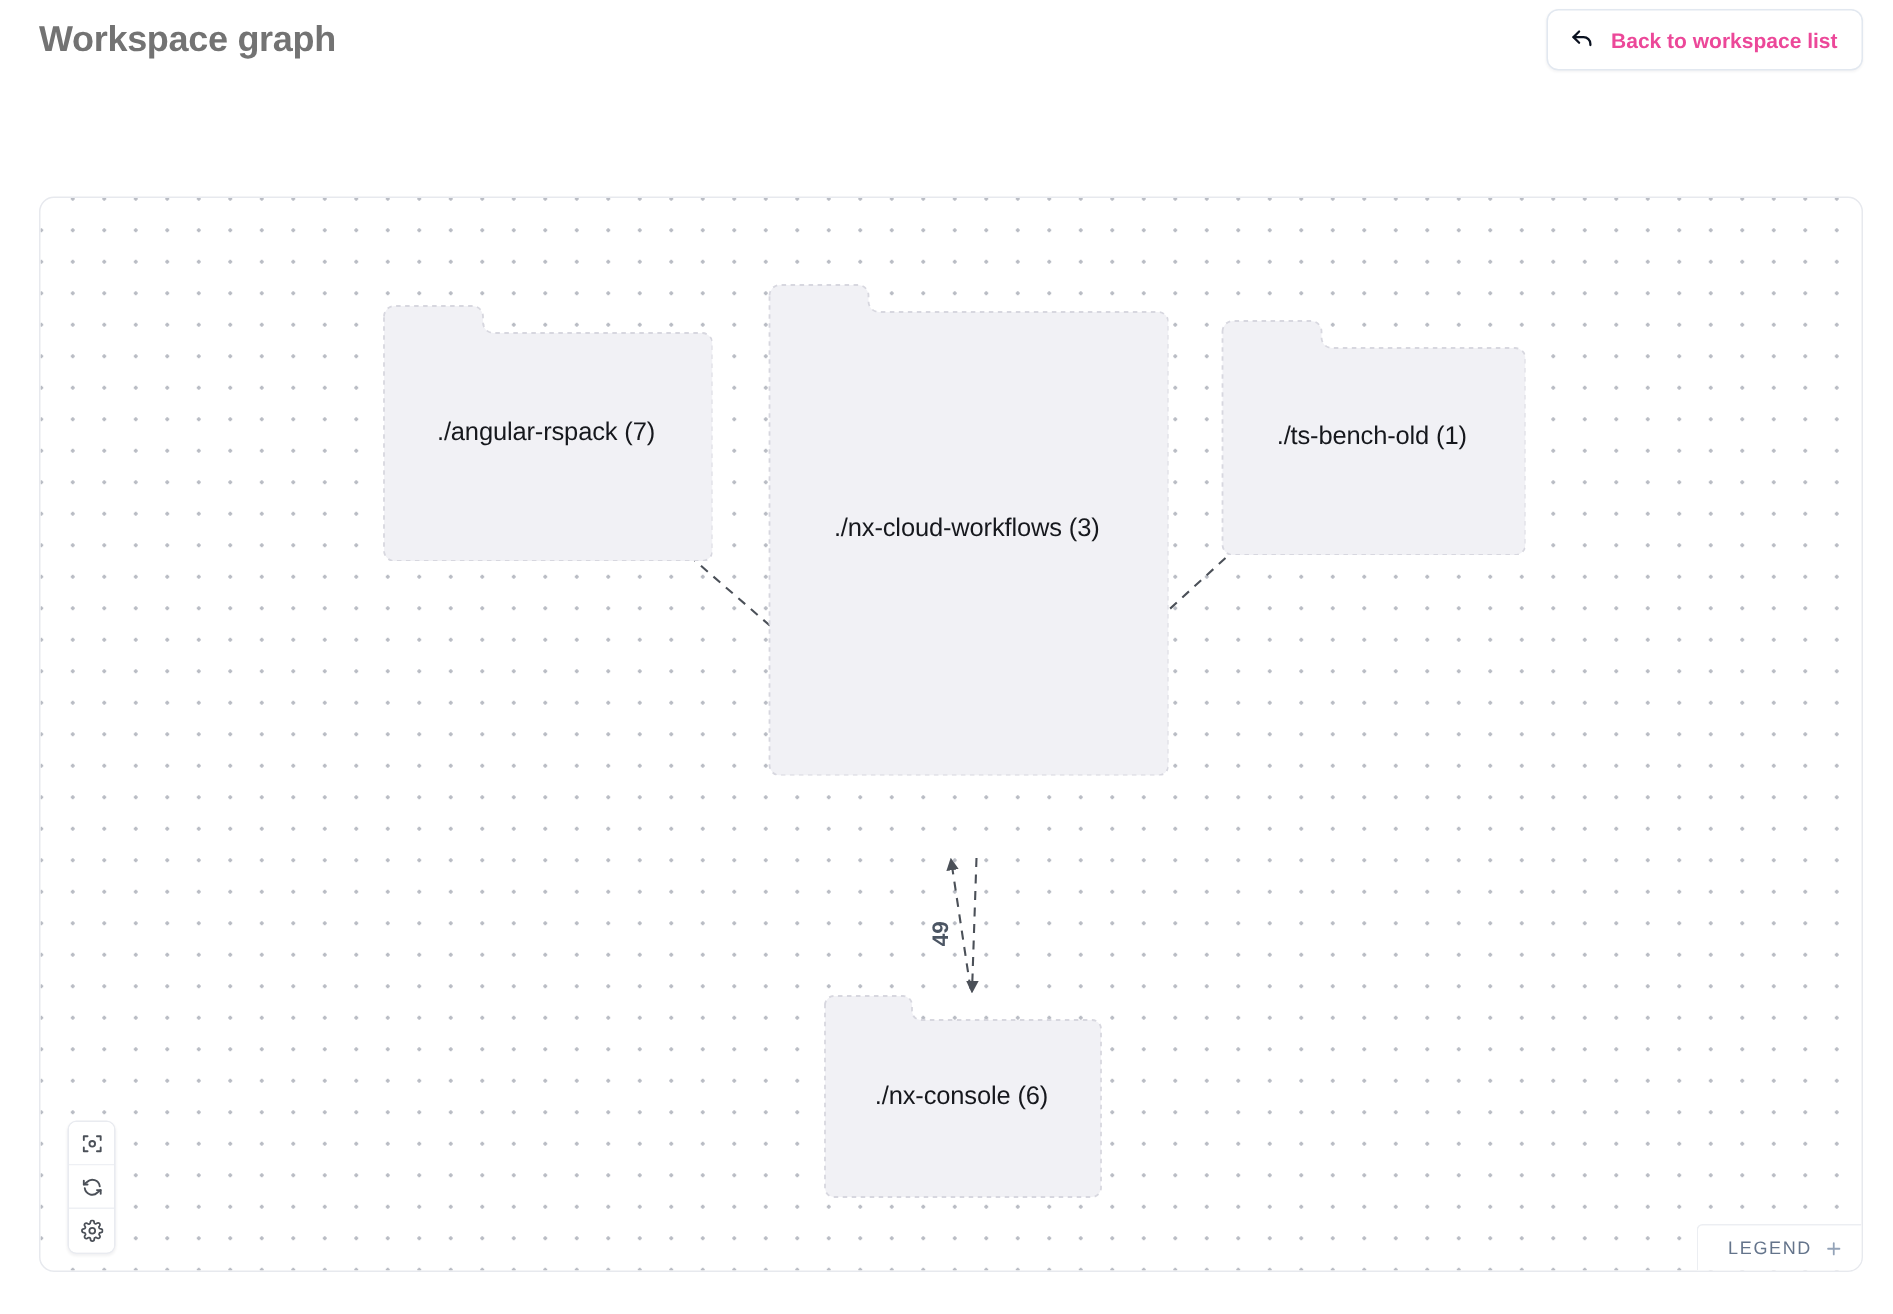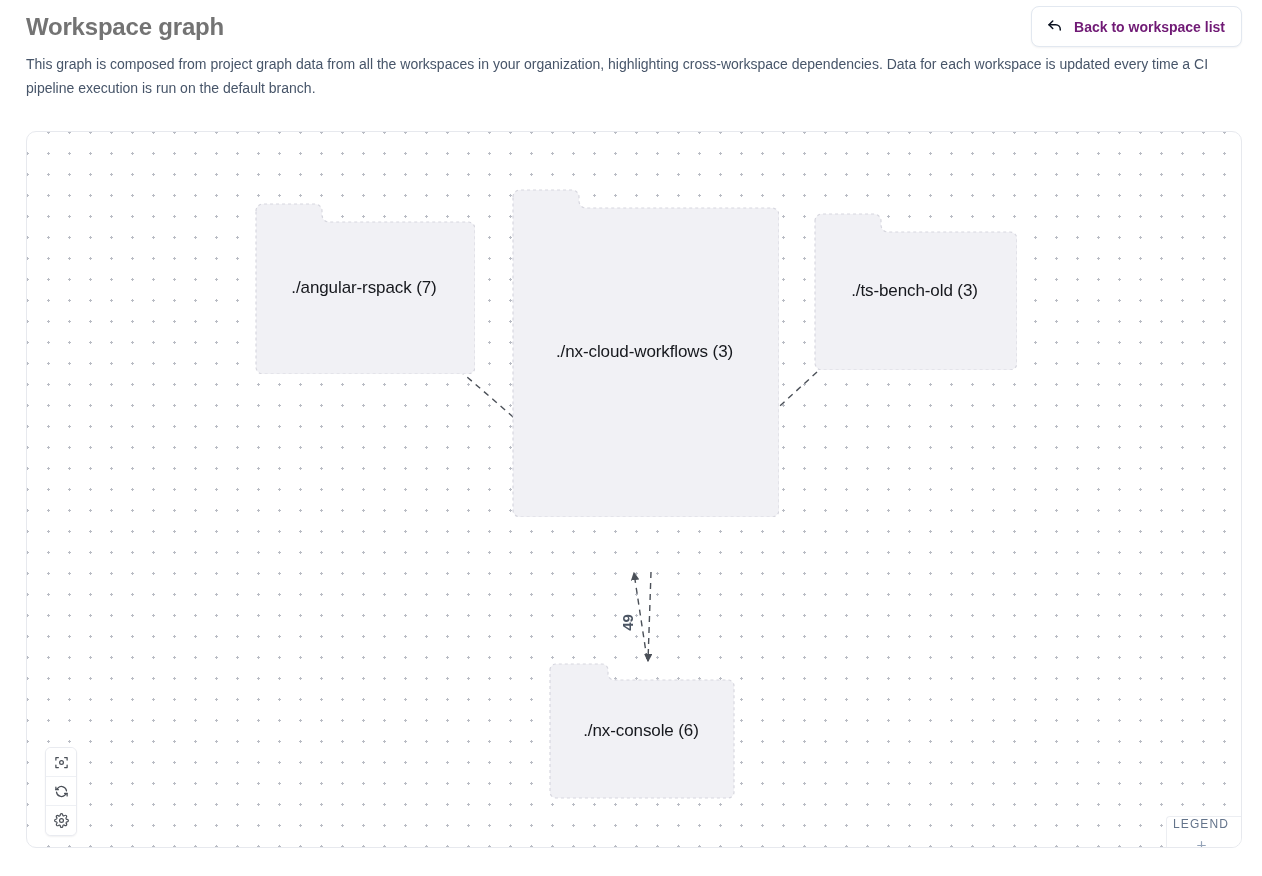--- a/index.html
+++ b/index.html
@@ -53,21 +53,21 @@
     padding: 0 16px 0 14px;
     background: #ffffff;
     border: 1px solid #e2e8f0;
     border-radius: 8px;
     box-shadow: 0 1px 2px rgba(15, 23, 42, 0.05);
     cursor: pointer;
   }
   .back-button .label {
     font-size: 14px;
     font-weight: 700;
-    color: #701a75;
+    color: #ec4899;
     white-space: nowrap;
   }
   .undo-icon {
     width: 18px;
     height: 18px;
     display: block;
     flex: none;
   }
 
   .page-desc {
@@ -162,27 +162,26 @@
   
   .legend-btn {
     position: absolute;
     right: 0;
     bottom: 0;
     height: 31px;
     box-sizing: border-box;
     display: flex;
     align-items: center;
     gap: 8px;
-    padding: 0 12px 0 6px;
+    padding: 0 12px 0 20px;
     background: #ffffff;
     border-left: 1px solid #eceef2;
     border-top: 1px solid #eceef2;
     border-top-left-radius: 4px;
     cursor: pointer;
-    flex-direction: column;
   }
   .legend-btn .legend-label {
     font-size: 12px;
     letter-spacing: 1.1px;
     color: #64748b;
     font-weight: 400;
   }
   .plus-icon { width: 13px; height: 13px; display: block; }
 
   .edge-label {
@@ -206,21 +205,20 @@
       <span>
         <svg class="undo-icon" viewBox="0 0 24 24" fill="none" stroke="#0b1220" stroke-width="2" stroke-linecap="round" stroke-linejoin="round">
           <path d="M9 14 L4 9 L9 4"></path>
           <path d="M4 9 h9 a6 6 0 0 1 6 6 v1"></path>
         </svg>
       </span>
       <span class="label">Back to workspace list</span>
     </div>
   </div>
 
-  <div class="page-desc">This graph is composed from project graph data from all the workspaces in your organization, highlighting cross-workspace dependencies. Data for each workspace is updated every time a CI pipeline execution is run on the default branch.</div>
 
   <div class="graph-panel">
 
     <svg class="graph-svg" viewBox="0 0 1216 717">
       <defs>
         <marker id="arrow" viewBox="0 0 10 10" refX="8.5" refY="5" markerWidth="6" markerHeight="6" orient="auto-start-reverse">
           <path d="M 0 0 L 10 5 L 0 10 z" fill="#4b5058"></path>
         </marker>
       </defs>
 
@@ -248,21 +246,21 @@
       <svg class="folder-shape" viewBox="0 0 269 330" preserveAspectRatio="none">
         <path d="M3 10 a7 7 0 0 1 7 -7 h52 a7 7 0 0 1 7 7 v4 a7 7 0 0 0 7 7 h186 a7 7 0 0 1 7 7 v295 a7 7 0 0 1 -7 7 h-252 a7 7 0 0 1 -7 -7 z" fill="#f1f1f5" stroke="#d7d7df" stroke-width="1.2" stroke-dasharray="3 3"></path>
       </svg>
       <span class="node-label">./nx-cloud-workflows (3)</span>
     </div>
 
     <div class="node" style="left:785px; top:79px; width:205px; height:159px;">
       <svg class="folder-shape" viewBox="0 0 205 159" preserveAspectRatio="none">
         <path d="M3 10 a7 7 0 0 1 7 -7 h52 a7 7 0 0 1 7 7 v4 a7 7 0 0 0 7 7 h122 a7 7 0 0 1 7 7 v124 a7 7 0 0 1 -7 7 h-188 a7 7 0 0 1 -7 -7 z" fill="#f1f1f5" stroke="#d7d7df" stroke-width="1.2" stroke-dasharray="3 3"></path>
       </svg>
-      <span class="node-label">./ts-bench-old (3)</span>
+      <span class="node-label">./ts-bench-old (1)</span>
     </div>
 
 
     <div class="node" style="left:520px; top:529px; width:188px; height:140px;">
       <svg class="folder-shape" viewBox="0 0 188 140" preserveAspectRatio="none">
         <path d="M3 9 a6 6 0 0 1 6 -6 h46 a6 6 0 0 1 6 6 v4 a6 6 0 0 0 6 6 h114 a6 6 0 0 1 6 6 v106 a6 6 0 0 1 -6 6 h-172 a6 6 0 0 1 -6 -6 z" fill="#f1f1f5" stroke="#d7d7df" stroke-width="1.2" stroke-dasharray="3 3"></path>
       </svg>
       <span class="node-label">./nx-console (6)</span>
     </div>
 

